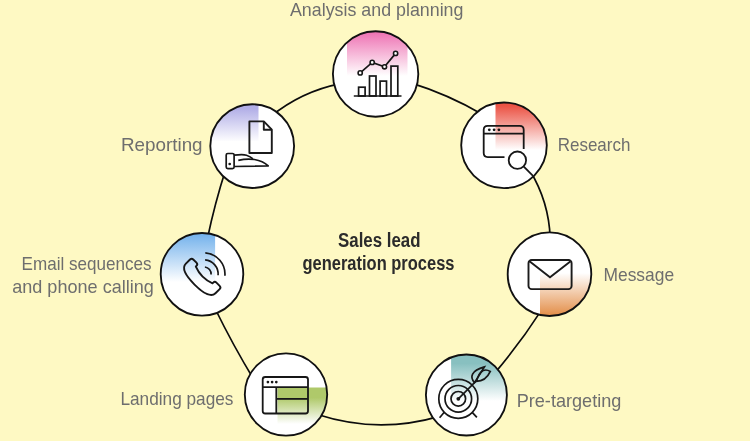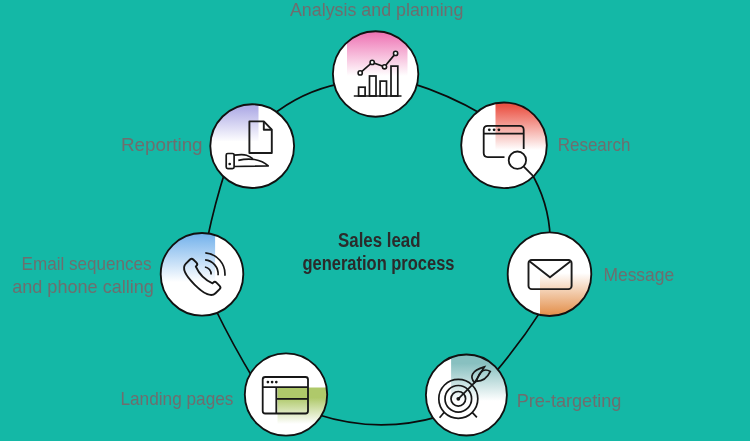--- a/index.html
+++ b/index.html
@@ -1,16 +1,16 @@
 <!DOCTYPE html>
 <html><head>
 <meta charset="utf-8">
 <style>
   html,body{margin:0;padding:0;background:#fff;}
-  #stage{position:relative;width:750px;height:441px;background:#14b8a6;overflow:hidden;
+  #stage{position:relative;width:750px;height:441px;background:#fef9c3;overflow:hidden;
          font-family:"Liberation Sans", sans-serif;}
 </style>
 </head>
 <body>
 <div id="stage">
 <svg width="750" height="441" viewBox="0 0 750 441">
   <defs>
     <clipPath id="c1">
           <circle cx="375.6" cy="74" r="42.7"></circle>
         </clipPath>

